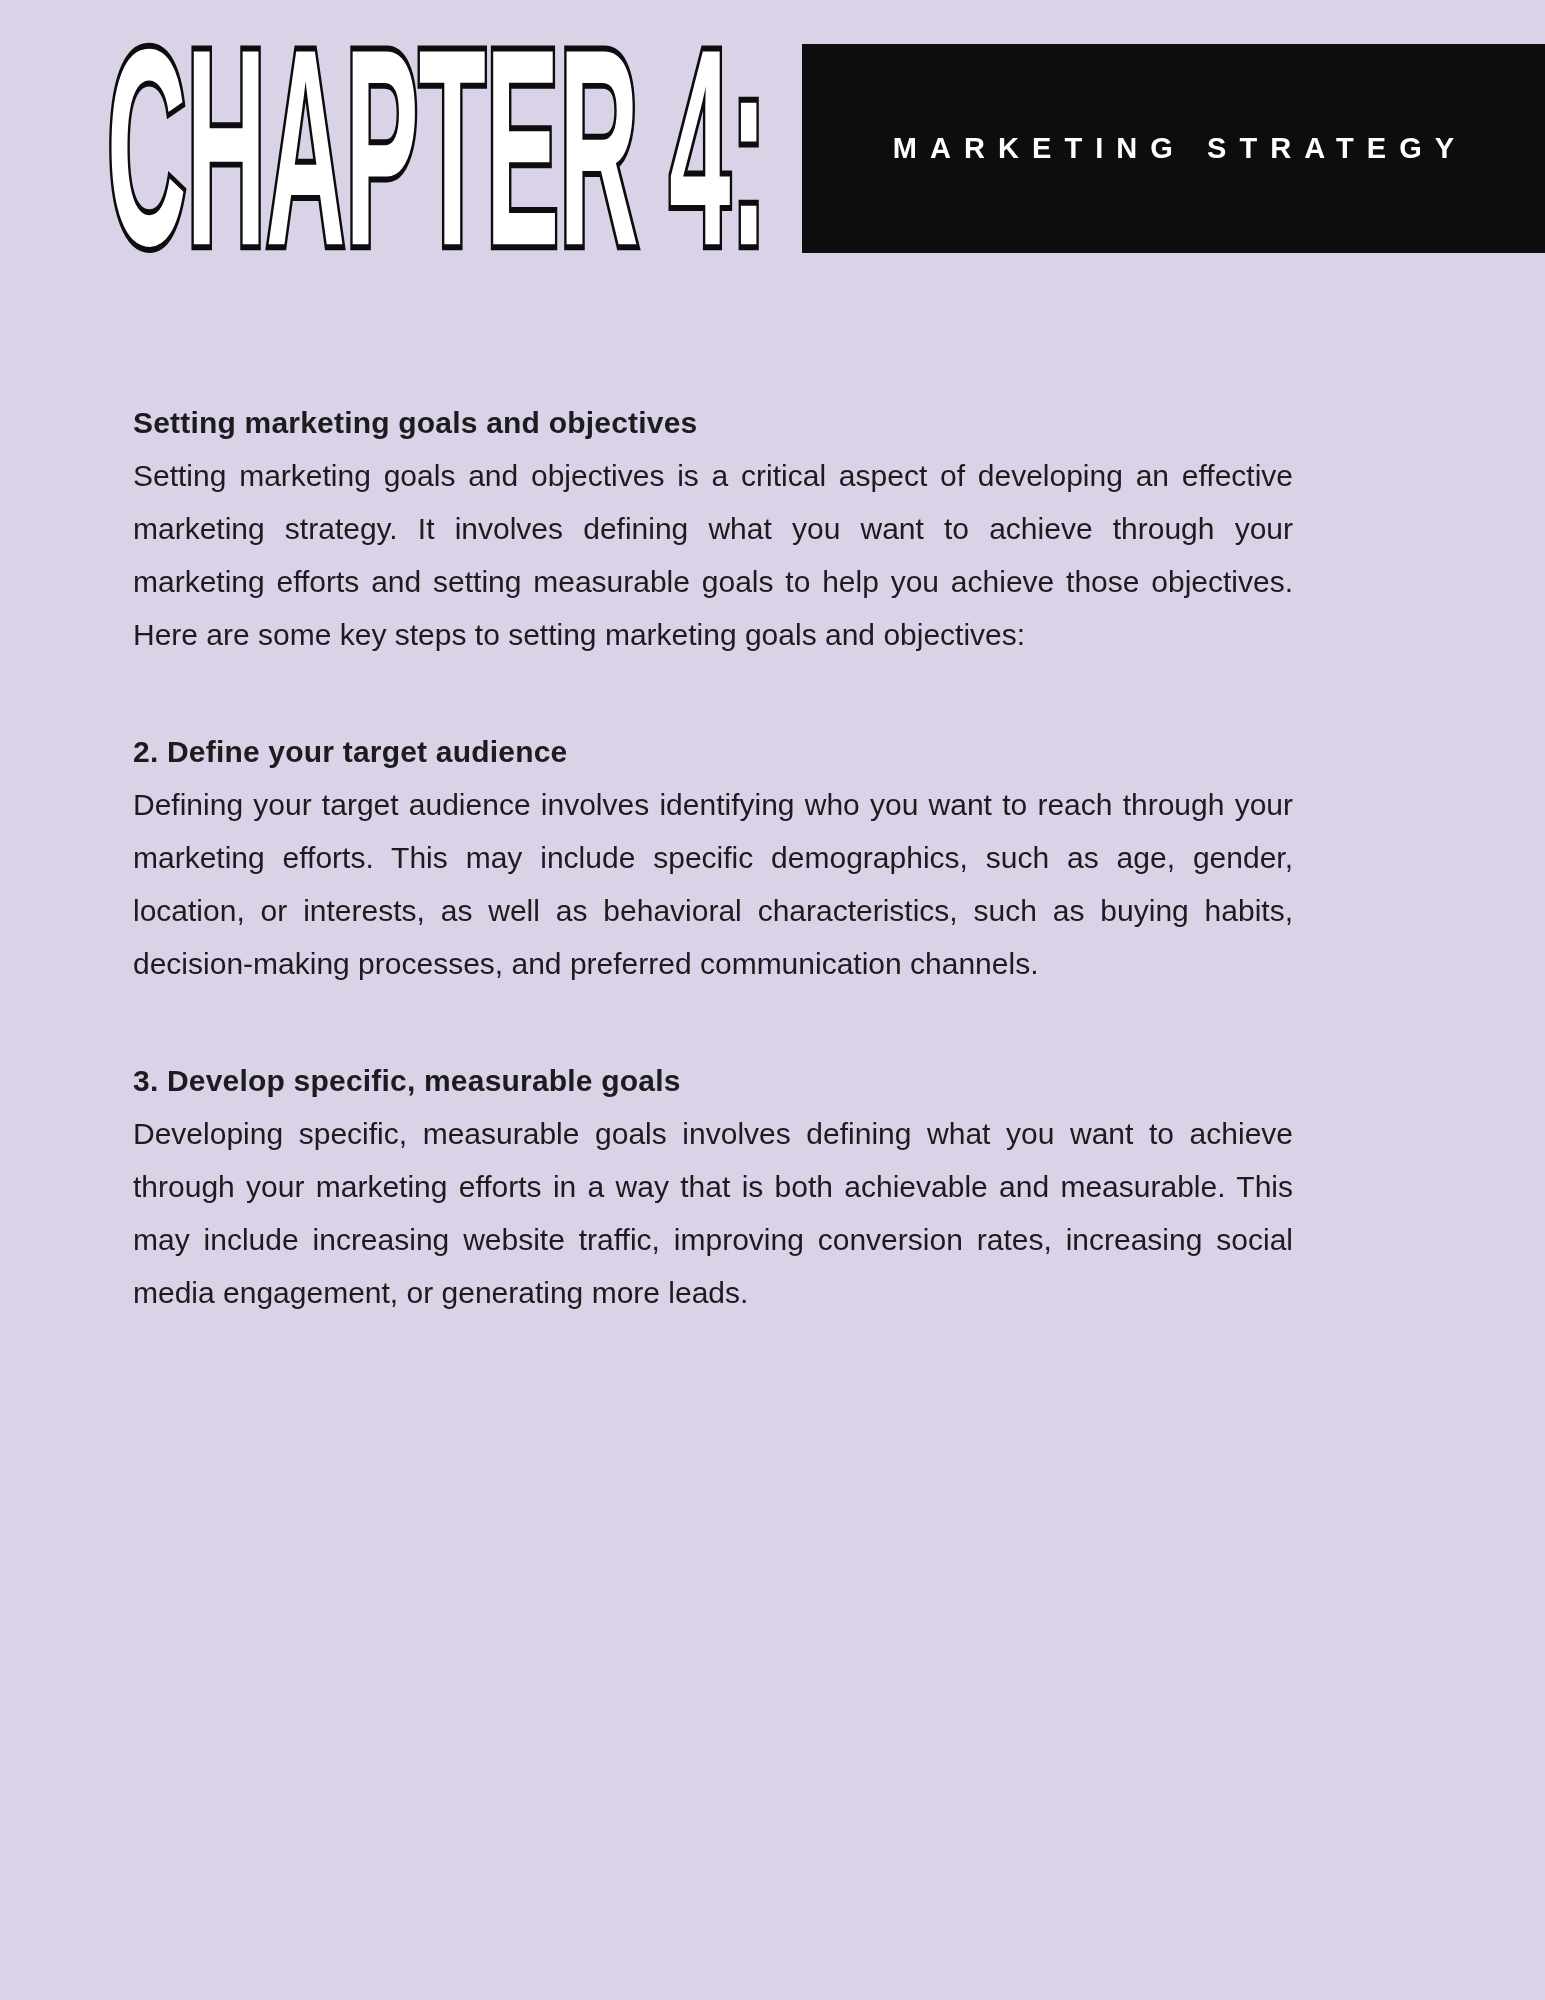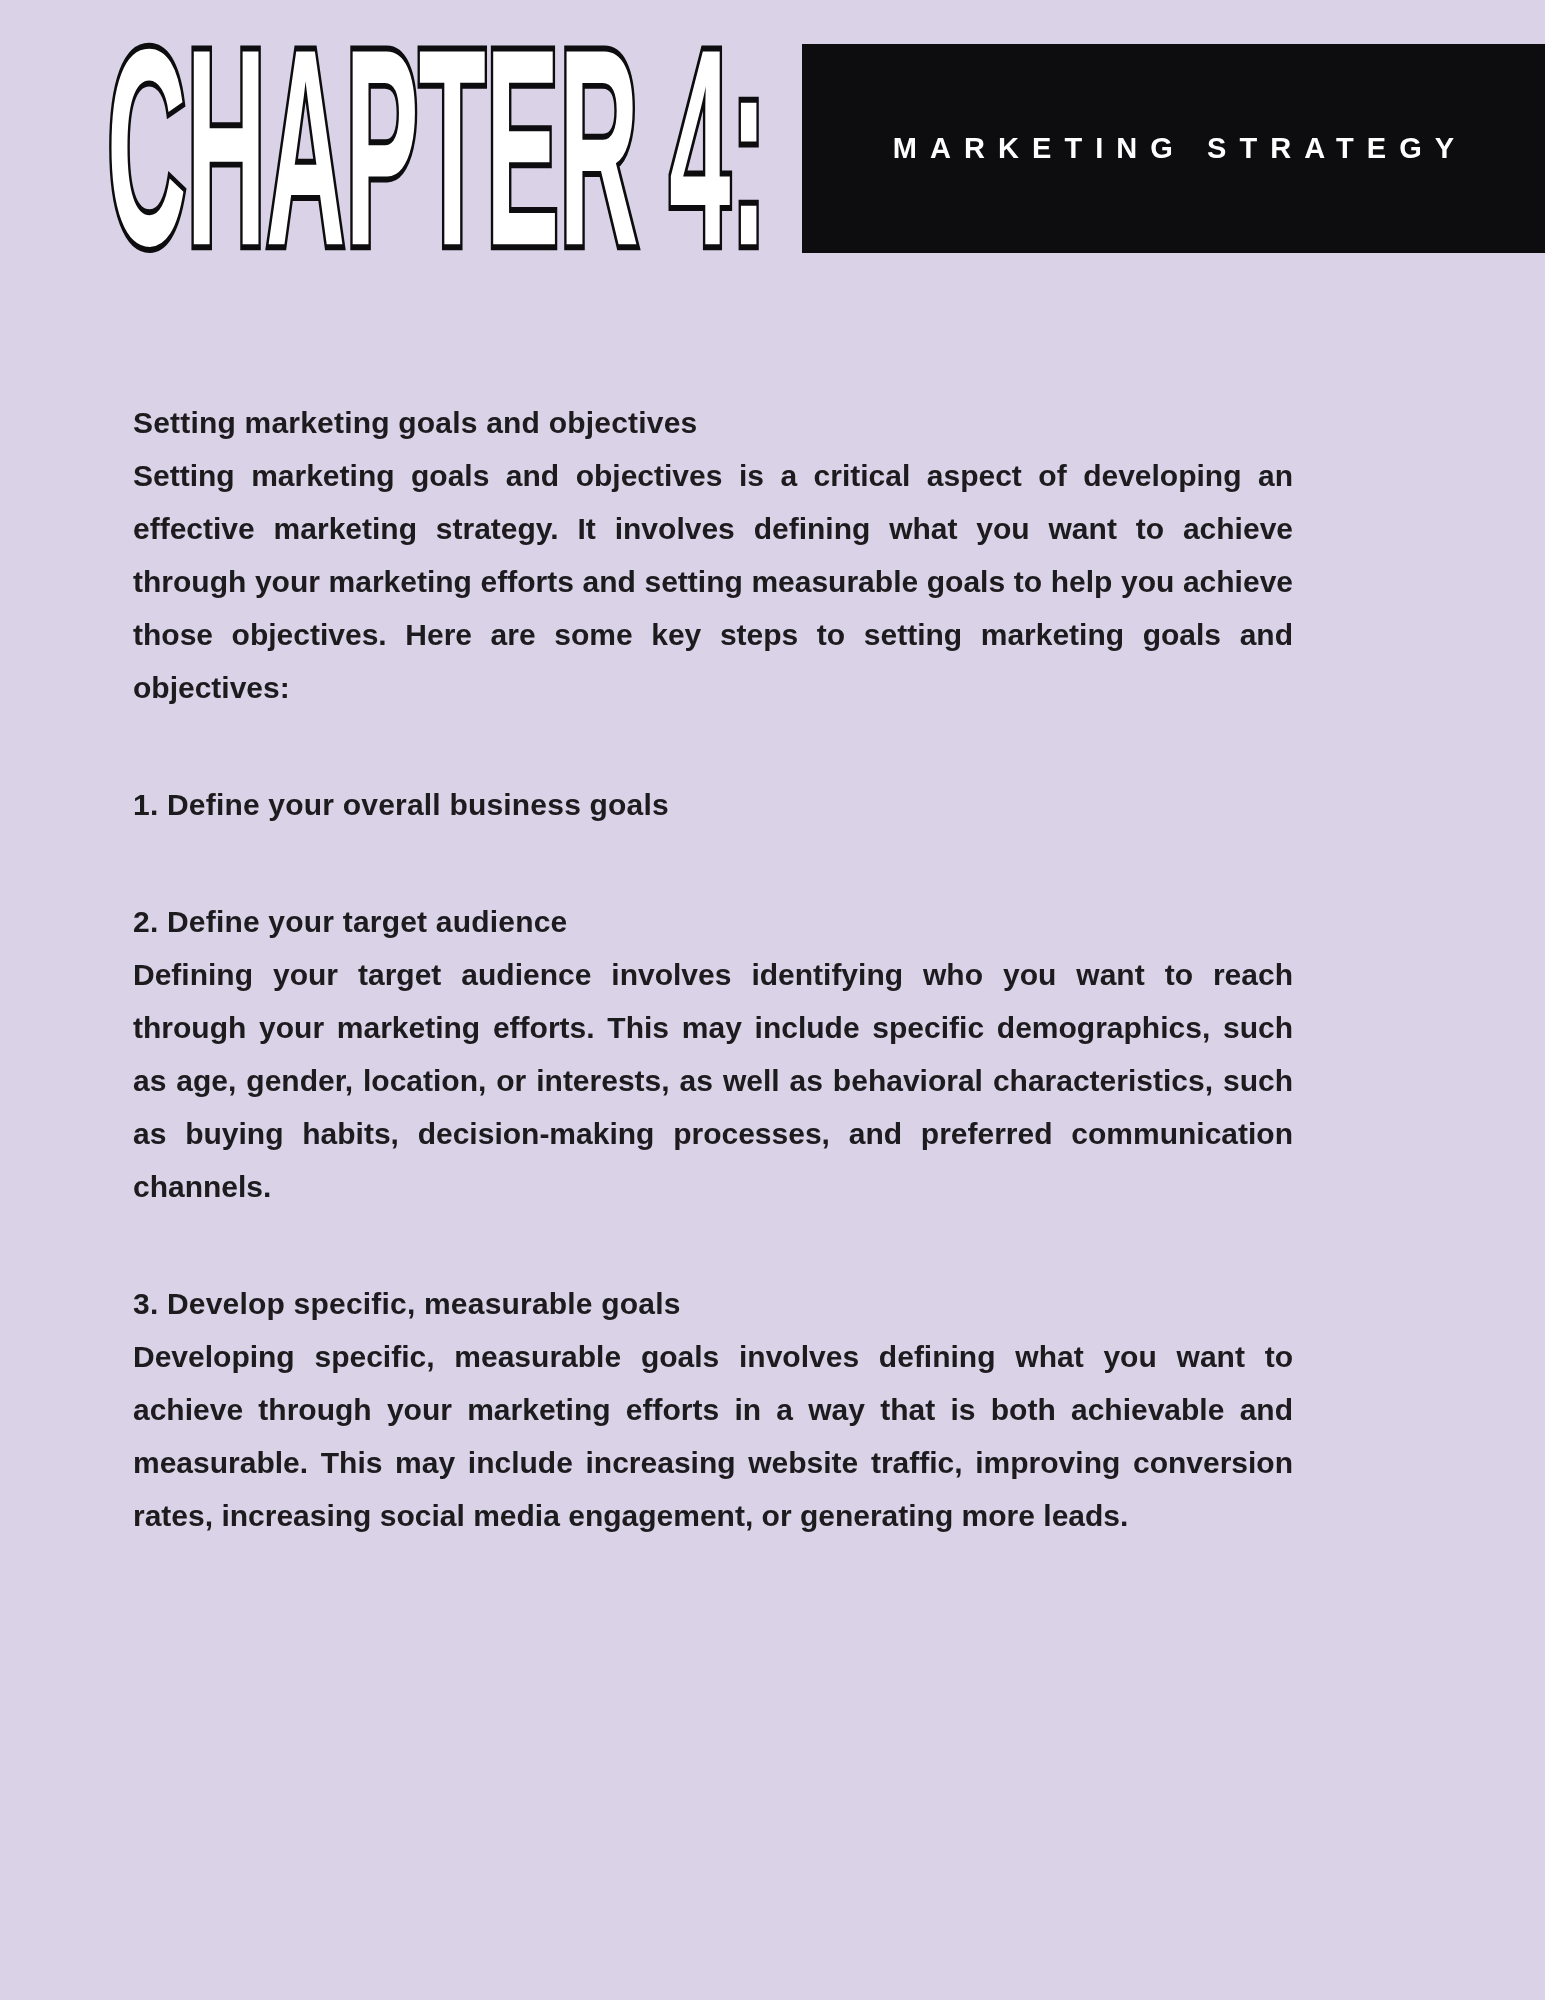--- a/index.html
+++ b/index.html
@@ -62,21 +62,20 @@
     margin: 0;
     font-size: 30px;
     line-height: 53px;
     font-weight: 700;
     letter-spacing: 0.2px;
   }
   .section-body {
     margin: 0;
     text-align: justify;
     text-justify: inter-word;
-    font-weight: bold;
   }
 </style>
 </head>
 <body>
 
 <div class="page">
 
   <header>
     <svg class="chapter-title-svg" width="686" height="216" viewBox="0 0 686 216" aria-hidden="true">
       <g transform="scale(1,2.8)">
@@ -90,21 +89,20 @@
   </header>
 
   <main class="content">
 
     <section>
       <h3 class="section-heading">Setting marketing goals and objectives</h3>
       <p class="section-body">Setting marketing goals and objectives is a critical aspect of developing an effective marketing strategy. It involves defining what you want to achieve through your marketing efforts and setting measurable goals to help you achieve those objectives. Here are some key steps to setting marketing goals and objectives:</p>
     </section>
 
     <section>
-      <h3 class="section-heading">1. Define your overall business goals</h3>
     </section>
 
     <section>
       <h3 class="section-heading">2. Define your target audience</h3>
       <p class="section-body">Defining your target audience involves identifying who you want to reach through your marketing efforts. This may include specific demographics, such as age, gender, location, or interests, as well as behavioral characteristics, such as buying habits, decision-making processes, and preferred communication channels.</p>
     </section>
 
     <section>
       <h3 class="section-heading">3. Develop specific, measurable goals</h3>
       <p class="section-body">Developing specific, measurable goals involves defining what you want to achieve through your marketing efforts in a way that is both achievable and measurable. This may include increasing website traffic, improving conversion rates, increasing social media engagement, or generating more leads.</p>

